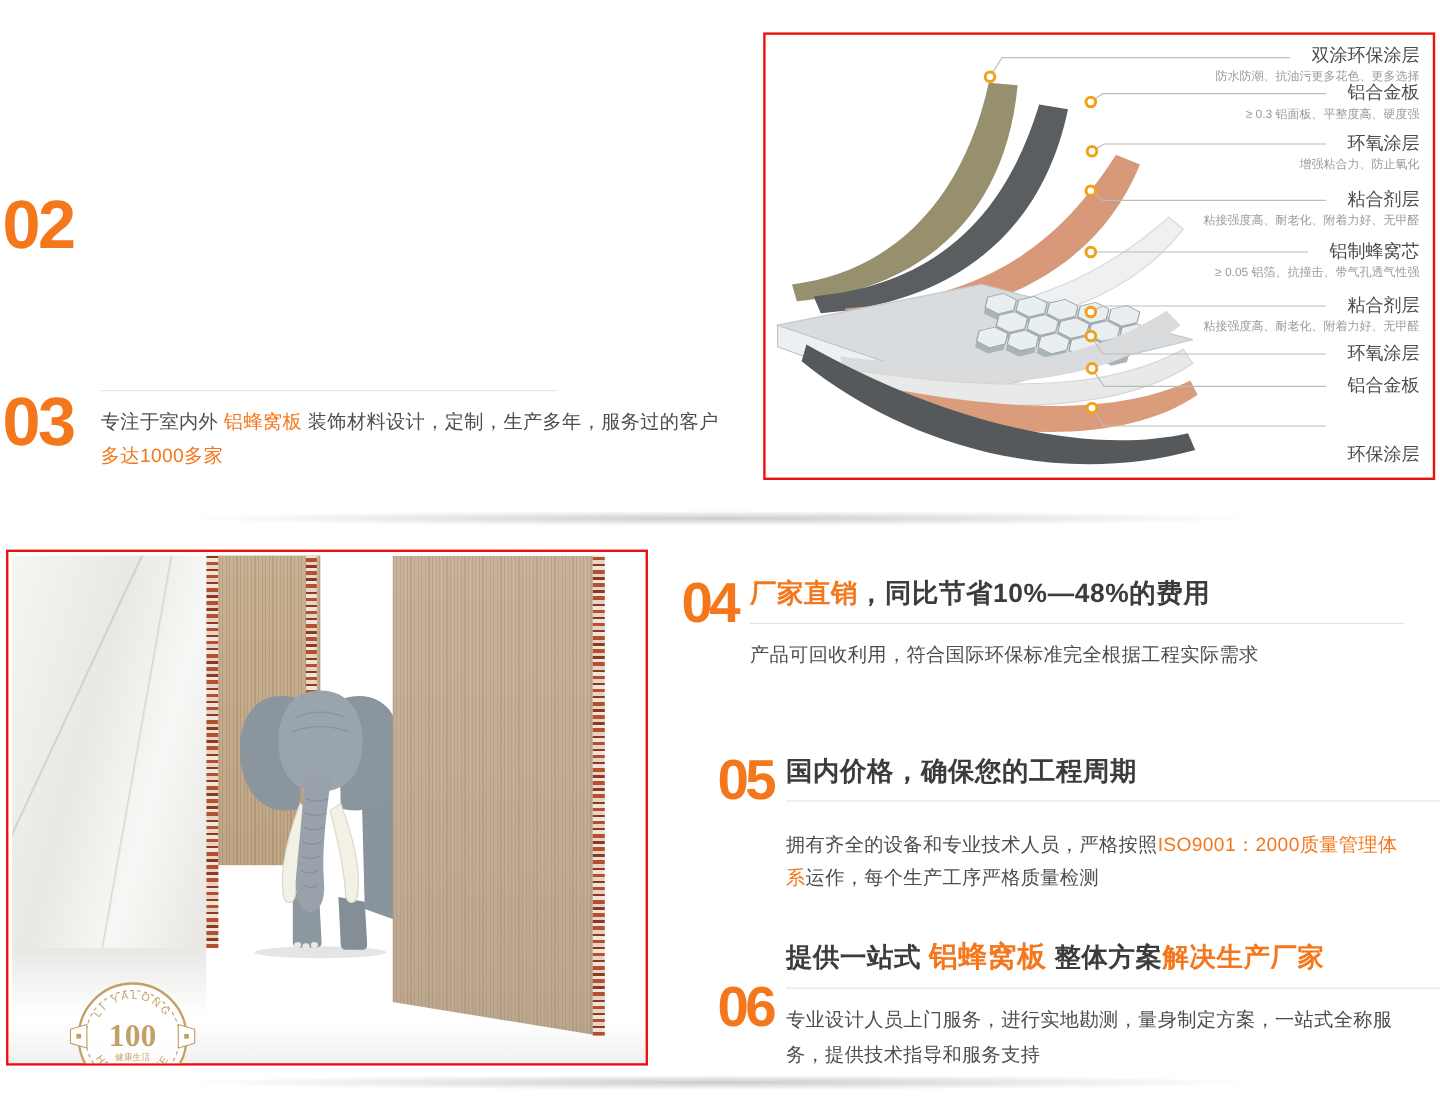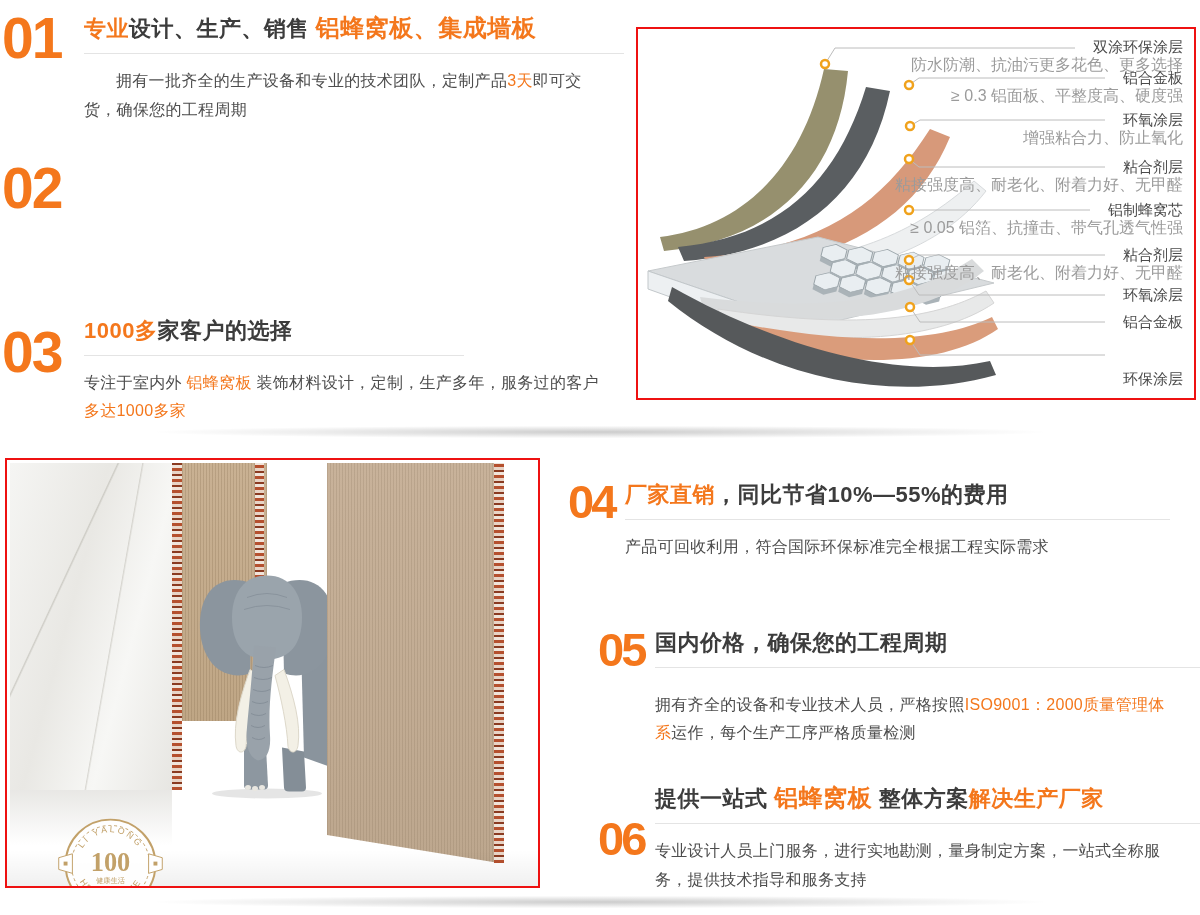--- a/index.html
+++ b/index.html
@@ -24,21 +24,21 @@
   .munit{font-family:"Liberation Serif","DejaVu Serif",serif;font-size:30px;line-height:0;vertical-align:-3px;}
   .msup{font-size:14px;font-weight:bold;line-height:0;vertical-align:9px;}
 
   
   .diagram-box{position:absolute;left:636px;top:27px;width:556px;height:369px;
                border:2px solid var(--c-red-border);background:#fff;}
   .diagram-box .illus{position:absolute;left:4px;top:0;}
   .connectors{position:absolute;left:0;top:0;width:556px;height:369px;}
   .dlabel{position:absolute;right:11px;text-align:right;}
   .dlabel .dtitle{font-size:15px;line-height:16px;color:var(--c-label-title);}
-  .dlabel .ddesc{font-size:16px;line-height:15px;color:var(--c-label-desc);margin-top:2px;}
+  .dlabel .ddesc{font-size:10px;line-height:15px;color:var(--c-label-desc);margin-top:2px;}
 
   
   .photo-box{position:absolute;left:5px;top:458px;width:531px;height:426px;
              border:2px solid var(--c-red-border);background:#fff;overflow:hidden;}
   .marble-panel{position:absolute;left:3px;top:3px;width:162px;height:327px;
     background:
       linear-gradient(115deg,transparent 34%,rgba(170,168,158,.45) 34.4%,transparent 35%),
       linear-gradient(100deg,transparent 60%,rgba(175,172,162,.4) 60.4%,transparent 61.2%),
       linear-gradient(105deg,#f5f5f3,#e9e8e4 40%,#f7f7f5 68%,#e7e6e2);}
   .marble-reflect{position:absolute;left:3px;top:330px;width:162px;height:55px;
@@ -59,37 +59,28 @@
 
   
   .shadow-band{position:absolute;left:0;width:1200px;height:16px;
       background:radial-gradient(ellipse 52% 55% at 50% 50%,rgba(0,0,0,.20),rgba(0,0,0,0) 72%);}
 </style>
 </head>
 <body>
 
 <div class="page">
 
-  <section class="feat colL" style="left:2px;top:12px;width:622px;">
-    <div class="num">01</div>
-    <div class="content">
-      <h2><span class="hl">专业</span><span>设计、生产、销售 </span><span class="hl big">铝蜂窝板、集成墙板</span></h2>
-      <div class="rule"></div>
-      <p class="indent" style="width:516px;"><span>拥有一批齐全的生产设备和专业的技术团队，定制产品</span><span class="hl">3天</span><span>即可交货，确保您的工程周期</span></p>
-    </div>
-  </section>
 
   <section class="feat colL" style="left:2px;top:162px;width:622px;">
     <div class="num">02</div>
   </section>
 
   <section class="feat colL" style="left:2px;top:316px;width:622px;">
     <div class="num" style="margin-top:10px;">03</div>
     <div class="content">
-      <h2><span class="hl">1000多</span><span>家客户的选择</span></h2>
       <div class="rule" style="width:380px;"></div>
       <p style="width:560px;line-height:1.75;"><span>专注于室内外 </span><span class="hl big">铝蜂窝板</span><span> 装饰材料设计，定制，生产多年，服务过的客户</span><br><span class="hl bold">多达1000多家</span></p>
     </div>
   </section>
 
   <div class="diagram-box">
 
     <svg class="illus" width="360" height="369" viewBox="0 0 360 369">
 
       <path d="M18,208 C100,198 160,140 182,40 L206,42 C196,150 128,212 22,222 Z" fill="#96906e"></path>
@@ -245,21 +236,21 @@
       <text font-size="9" letter-spacing="2.5" style="fill:var(--c-badge-gold);"><textPath href="#arcT" startOffset="50%" text-anchor="middle">LI YALONG</textPath></text>
       <text font-size="9" letter-spacing="1.5" style="fill:var(--c-badge-gold);"><textPath href="#arcB" startOffset="50%" text-anchor="middle">HEALTHYLIFE</textPath></text>
       <text x="65" y="70" text-anchor="middle" font-size="27" font-weight="bold" font-family="&quot;Liberation Serif&quot;,&quot;DejaVu Serif&quot;,serif" style="fill:var(--c-badge-gold);">100</text>
       <text x="65" y="82" text-anchor="middle" font-size="7.5" style="fill:var(--c-badge-gold);">健康生活</text>
     </svg>
   </div>
 
   <section class="feat colR" style="left:568px;top:480px;width:602px;">
     <div class="num">04</div>
     <div class="content">
-      <h2><span class="hl">厂家直销</span><span>，同比节省10%—55%的费用</span></h2>
+      <h2><span class="hl">厂家直销</span><span>，同比节省10%—48%的费用</span></h2>
       <div class="rule"></div>
       <p><span>产品可回收利用，符合国际环保标准完全根据工程实际需求</span></p>
     </div>
   </section>
 
   <section class="feat colR" style="left:598px;top:628px;width:602px;">
     <div class="num">05</div>
     <div class="content">
       <h2><span>国内价格，确保您的工程周期</span></h2>
       <div class="rule"></div>

